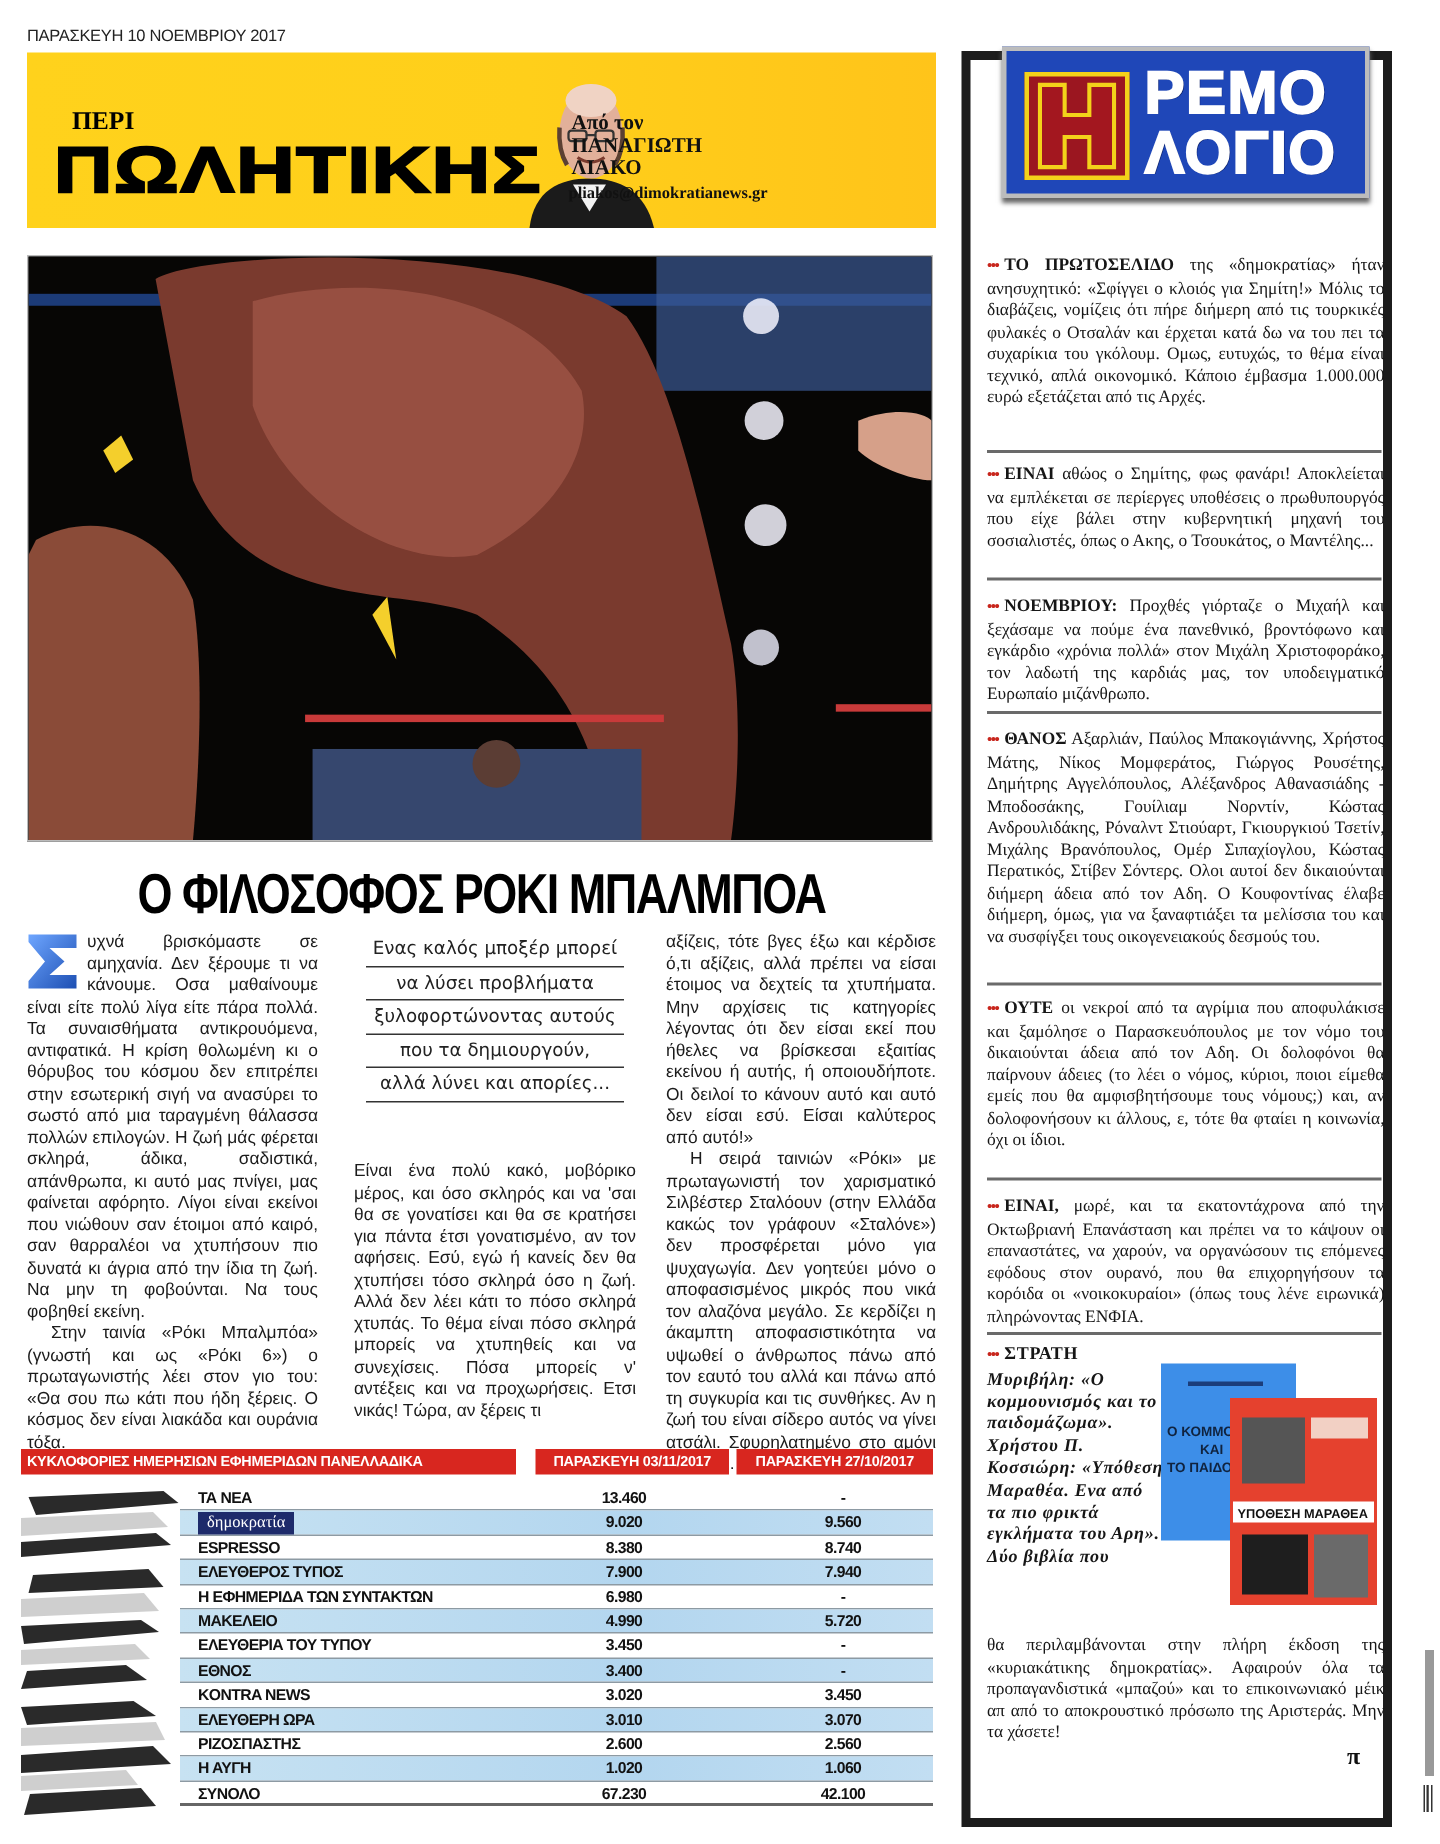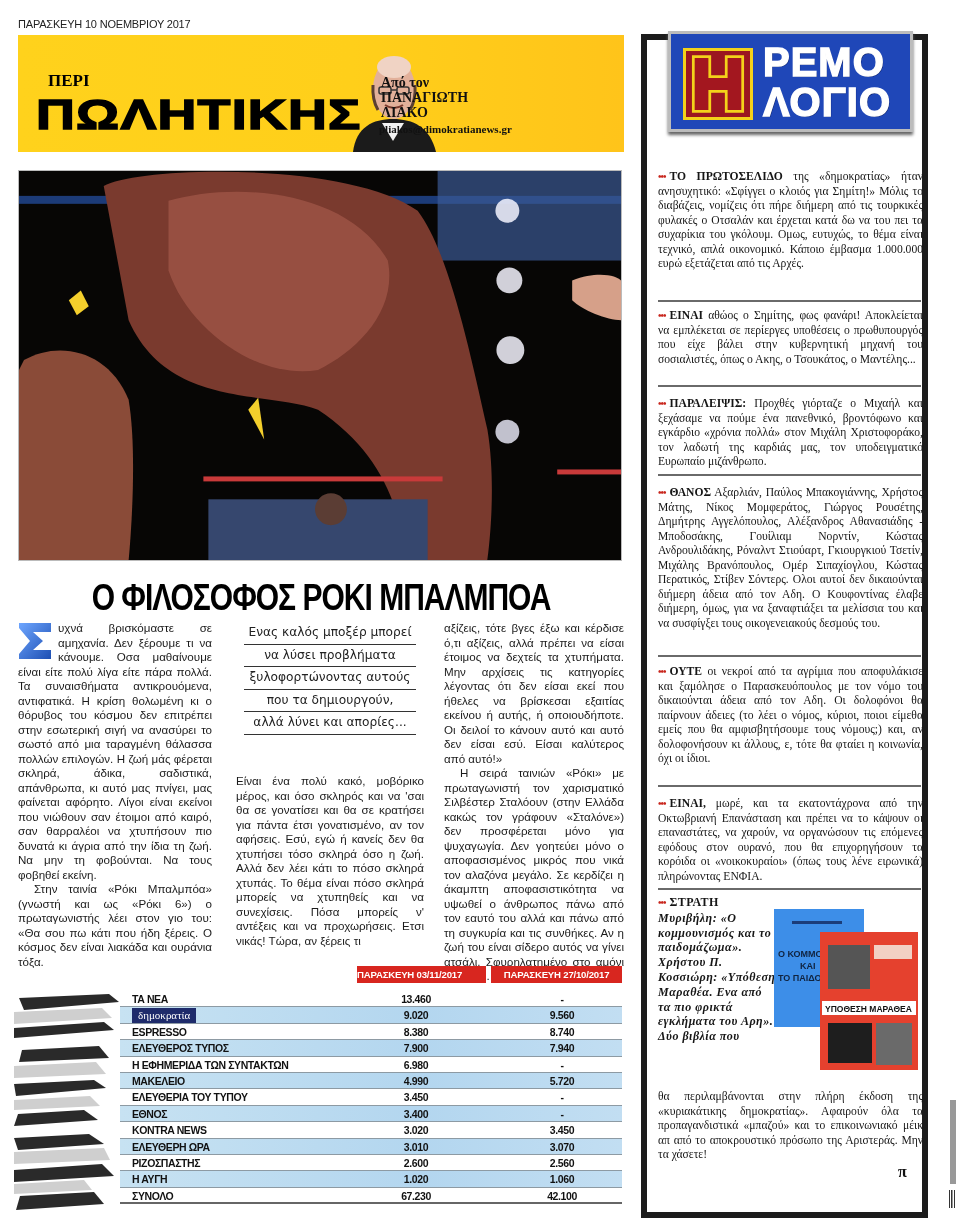--- a/index.html
+++ b/index.html
@@ -29,21 +29,21 @@
   .col3 { left: 444px; top: 621px; width: 180px; }
   .dropcap { float: left; width: 34px; height: 38px; margin: 1px 6px 0 0; }
 
   .pullquote { position: absolute; left: 232px; top: 622px; width: 196px; text-align: center; font-family: "DejaVu Sans", sans-serif; font-size: 12.2px; line-height: 21.5px; color: #222; }
   .pullquote span { display: block; border-bottom: 1px solid #333; margin: 0 12px; white-space: nowrap; }
 
   
   .circ { position: absolute; left: 14px; top: 966px; width: 608px; height: 254px; font-family: "Liberation Sans", sans-serif; }
   .circ-head { position: absolute; top: 0; height: 17px; background: #d8261f; color: #fff; font-weight: bold; font-size: 9.6px; line-height: 17px; letter-spacing: -0.2px; }
   .ch-title { left: 0; width: 330px; padding-left: 4px; }
-  .ch-c1 { left: 343px; width: 129px; text-align: left; }
+  .ch-c1 { left: 343px; width: 129px; text-align: center; }
   .ch-c2 { left: 477px; width: 131px; text-align: center; }
   .circ-stack { position: absolute; left: 0; top: 22px; width: 110px; height: 230px; }
   .circ-rows { position: absolute; left: 106px; top: 25px; width: 502px; }
   .crow { position: relative; height: 16.4px; border-bottom: 1px solid #8d9aa3; font-size: 10.5px; font-weight: bold; letter-spacing: -0.4px; color: #111; }
   .crow.alt { background: linear-gradient(90deg, #c7e2f2 0%, #b3d6ef 60%, #c2def2 100%); }
   .crow .nm { position: absolute; left: 12px; top: 1px; line-height: 15px; }
   .crow .nm.brand { background: #1e2b6b; color: #fff; font-family: "Liberation Serif", serif; font-weight: normal; font-size: 11px; padding: 0 6px; letter-spacing: 0; }
   .crow .v1 { position: absolute; left: 236px; width: 120px; text-align: center; top: 1px; line-height: 15px; }
   .crow .v2 { position: absolute; left: 382px; width: 120px; text-align: center; top: 1px; line-height: 15px; }
   .crow.total { border-bottom: 2px solid #666; }
@@ -158,20 +158,21 @@
 <div class="col col2">
   <p>Είναι ένα πολύ κακό, μοβόρικο μέρος, και όσο σκληρός και να 'σαι θα σε γονατίσει και θα σε κρατήσει για πάντα έτσι γονατισμένο, αν τον αφήσεις. Εσύ, εγώ ή κανείς δεν θα χτυπήσει τόσο σκληρά όσο η ζωή. Αλλά δεν λέει κάτι το πόσο σκληρά χτυπάς. Το θέμα είναι πόσο σκληρά μπορείς να χτυπηθείς και να συνεχίσεις. Πόσα μπορείς ν' αντέξεις και να προχωρήσεις. Ετσι νικάς! Τώρα, αν ξέρεις τι</p>
 </div>
 
 <div class="col col3">
   <p>αξίζεις, τότε βγες έξω και κέρδισε ό,τι αξίζεις, αλλά πρέπει να είσαι έτοιμος να δεχτείς τα χτυπήματα. Μην αρχίσεις τις κατηγορίες λέγοντας ότι δεν είσαι εκεί που ήθελες να βρίσκεσαι εξαιτίας εκείνου ή αυτής, ή οποιουδήποτε. Οι δειλοί το κάνουν αυτό και αυτό δεν είσαι εσύ. Είσαι καλύτερος από αυτό!»</p>
   <p class="indent">Η σειρά ταινιών «Ρόκι» με πρωταγωνιστή τον χαρισματικό Σιλβέστερ Σταλόουν (στην Ελλάδα κακώς τον γράφουν «Σταλόνε») δεν προσφέρεται μόνο για ψυχαγωγία. Δεν γοητεύει μόνο ο αποφασισμένος μικρός που νικά τον αλαζόνα μεγάλο. Σε κερδίζει η άκαμπτη αποφασιστικότητα να υψωθεί ο άνθρωπος πάνω από τον εαυτό του αλλά και πάνω από τη συγκυρία και τις συνθήκες. Αν η ζωή του είναι σίδερο αυτός να γίνει ατσάλι. Σφυρηλατημένο στο αμόνι του βίου.</p>
 </div>
 
 <div class="circ">
+  <div class="circ-head ch-title">ΚΥΚΛΟΦΟΡΙΕΣ ΗΜΕΡΗΣΙΩΝ ΕΦΗΜΕΡΙΔΩΝ ΠΑΝΕΛΛΑΔΙΚΑ</div>
   <div class="circ-head ch-c1">ΠΑΡΑΣΚΕΥΗ 03/11/2017</div>
   <div class="circ-head ch-c2">ΠΑΡΑΣΚΕΥΗ 27/10/2017</div>
   <svg class="circ-stack" viewBox="0 0 110 230">
     <rect x="0" y="0" width="110" height="230" fill="#fff"></rect>
     <g fill="#2a2a2a">
       <path d="M5 10 L95 6 L105 14 L10 22 Z"></path>
       <path d="M0 40 L90 34 L100 42 L0 50 Z"></path>
       <path d="M8 62 L85 58 L95 70 L5 74 Z"></path>
       <path d="M0 96 L80 92 L92 100 L2 108 Z"></path>
       <path d="M4 126 L70 122 L84 132 L0 138 Z"></path>
@@ -266,21 +267,21 @@
   <div class="logo-line logo-l1">ΡΕΜΟ</div>
   <div class="logo-line logo-l2">ΛΟΓΙΟ</div>
 </div>
 
 <div class="side-item s1"><span class="dots">•••</span><b>ΤΟ ΠΡΩΤΟΣΕΛΙΔΟ</b><span> της «δημοκρατίας» ήταν ανησυχητικό: «Σφίγγει ο κλοιός για Σημίτη!» Μόλις το διαβάζεις, νομίζεις ότι πήρε διήμερη από τις τουρκικές φυλακές ο Οτσαλάν και έρχεται κατά δω να του πει τα συχαρίκια του γκόλουμ. Ομως, ευτυχώς, το θέμα είναι τεχνικό, απλά οικονομικό. Κάποιο έμβασμα 1.000.000 ευρώ εξετάζεται από τις Αρχές.</span></div>
 <div class="side-rule r1"></div>
 
 <div class="side-item s2"><span class="dots">•••</span><b>ΕΙΝΑΙ</b><span> αθώος ο Σημίτης, φως φανάρι! Αποκλείεται να εμπλέκεται σε περίεργες υποθέσεις ο πρωθυπουργός που είχε βάλει στην κυβερνητική μηχανή του σοσιαλιστές, όπως ο Ακης, ο Τσουκάτος, ο Μαντέλης...</span></div>
 <div class="side-rule r2"></div>
 
-<div class="side-item s3"><span class="dots">•••</span><b>ΠΑΡΑΛΕΙΨΙΣ:</b><span> Προχθές γιόρταζε ο Μιχαήλ και ξεχάσαμε να πούμε ένα πανεθνικό, βροντόφωνο και εγκάρδιο «χρόνια πολλά» στον Μιχάλη Χριστοφοράκο, τον λαδωτή της καρδιάς μας, τον υποδειγματικό Ευρωπαίο μιζάνθρωπο.</span></div>
+<div class="side-item s3"><span class="dots">•••</span><b>ΝΟΕΜΒΡΙΟΥ:</b><span> Προχθές γιόρταζε ο Μιχαήλ και ξεχάσαμε να πούμε ένα πανεθνικό, βροντόφωνο και εγκάρδιο «χρόνια πολλά» στον Μιχάλη Χριστοφοράκο, τον λαδωτή της καρδιάς μας, τον υποδειγματικό Ευρωπαίο μιζάνθρωπο.</span></div>
 <div class="side-rule r3"></div>
 
 <div class="side-item s4"><span class="dots">•••</span><b>ΘΑΝΟΣ</b><span> Αξαρλιάν, Παύλος Μπακογιάννης, Χρήστος Μάτης, Νίκος Μομφεράτος, Γιώργος Ρουσέτης, Δημήτρης Αγγελόπουλος, Αλέξανδρος Αθανασιάδης - Μποδοσάκης, Γουίλιαμ Νορντίν, Κώστας Ανδρουλιδάκης, Ρόναλντ Στιούαρτ, Γκιουργκιού Τσετίν, Μιχάλης Βρανόπουλος, Ομέρ Σιπαχίογλου, Κώστας Περατικός, Στίβεν Σόντερς. Ολοι αυτοί δεν δικαιούνται διήμερη άδεια από τον Αδη. Ο Κουφοντίνας έλαβε διήμερη, όμως, για να ξαναφτιάξει τα μελίσσια του και να συσφίγξει τους οικογενειακούς δεσμούς του.</span></div>
 <div class="side-rule r4"></div>
 
 <div class="side-item s5"><span class="dots">•••</span><b>ΟΥΤΕ</b><span> οι νεκροί από τα αγρίμια που αποφυλάκισε και ξαμόλησε ο Παρασκευόπουλος με τον νόμο του δικαιούνται άδεια από τον Αδη. Οι δολοφόνοι θα παίρνουν άδειες (το λέει ο νόμος, κύριοι, ποιοι είμεθα εμείς που θα αμφισβητήσουμε τους νόμους;) και, αν δολοφονήσουν κι άλλους, ε, τότε θα φταίει η κοινωνία, όχι οι ίδιοι.</span></div>
 <div class="side-rule r5"></div>
 
 <div class="side-item s6"><span class="dots">•••</span><b>ΕΙΝΑΙ,</b><span> μωρέ, και τα εκατοντάχρονα από την Οκτωβριανή Επανάσταση και πρέπει να το κάψουν οι επαναστάτες, να χαρούν, να οργανώσουν τις επόμενες εφόδους στον ουρανό, που θα επιχορηγήσουν τα κορόιδα οι «νοικοκυραίοι» (όπως τους λένε ειρωνικά) πληρώνοντας ΕΝΦΙΑ.</span></div>
 <div class="side-rule r6"></div>

